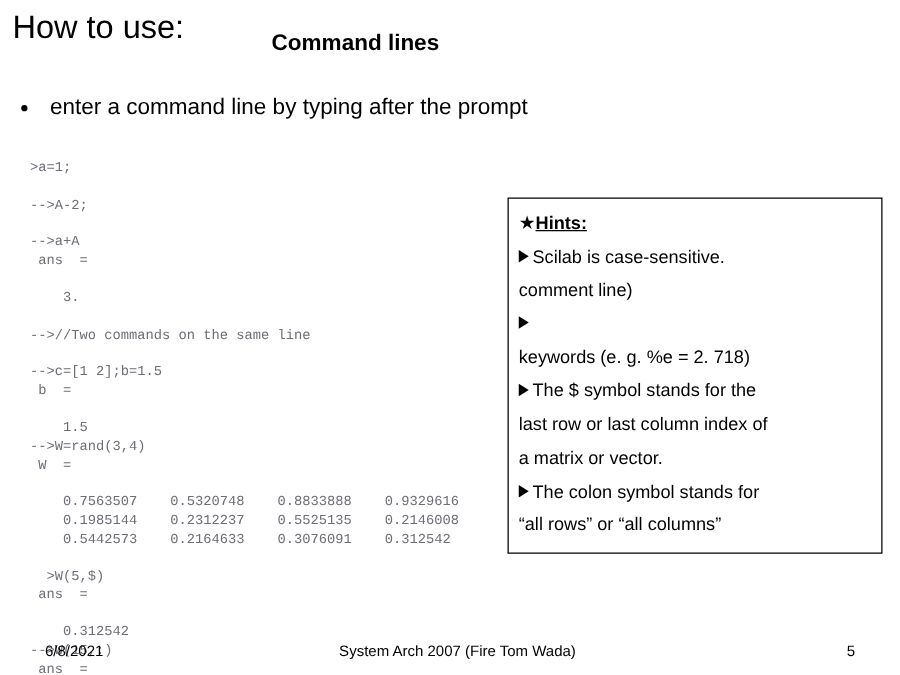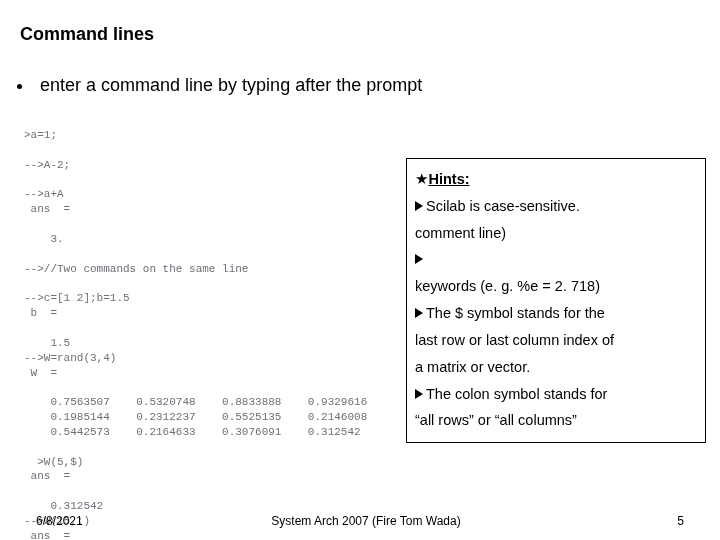--- a/index.html
+++ b/index.html
@@ -82,20 +82,21 @@
     pointer-events: none;
     padding-left: 12px;
   }
   .star { font-size: 15px; }
   .tri { display:inline-block; width:0;height:0;border-top:5px solid transparent;border-bottom:5px solid transparent;border-left:8px solid #000; margin-right:3px; vertical-align: 0px;}
 </style>
 </head>
 <body>
 
 <div class="title-row">
+  <div class="how-to">How to use:</div>
   <div class="cmd-lines">Command lines</div>
 </div>
 
 <ul class="bullet">
   <li>enter a command line by typing after the prompt</li>
 </ul>
 
 <div class="console">&gt;a=1;
 
 --&gt;A-2;

